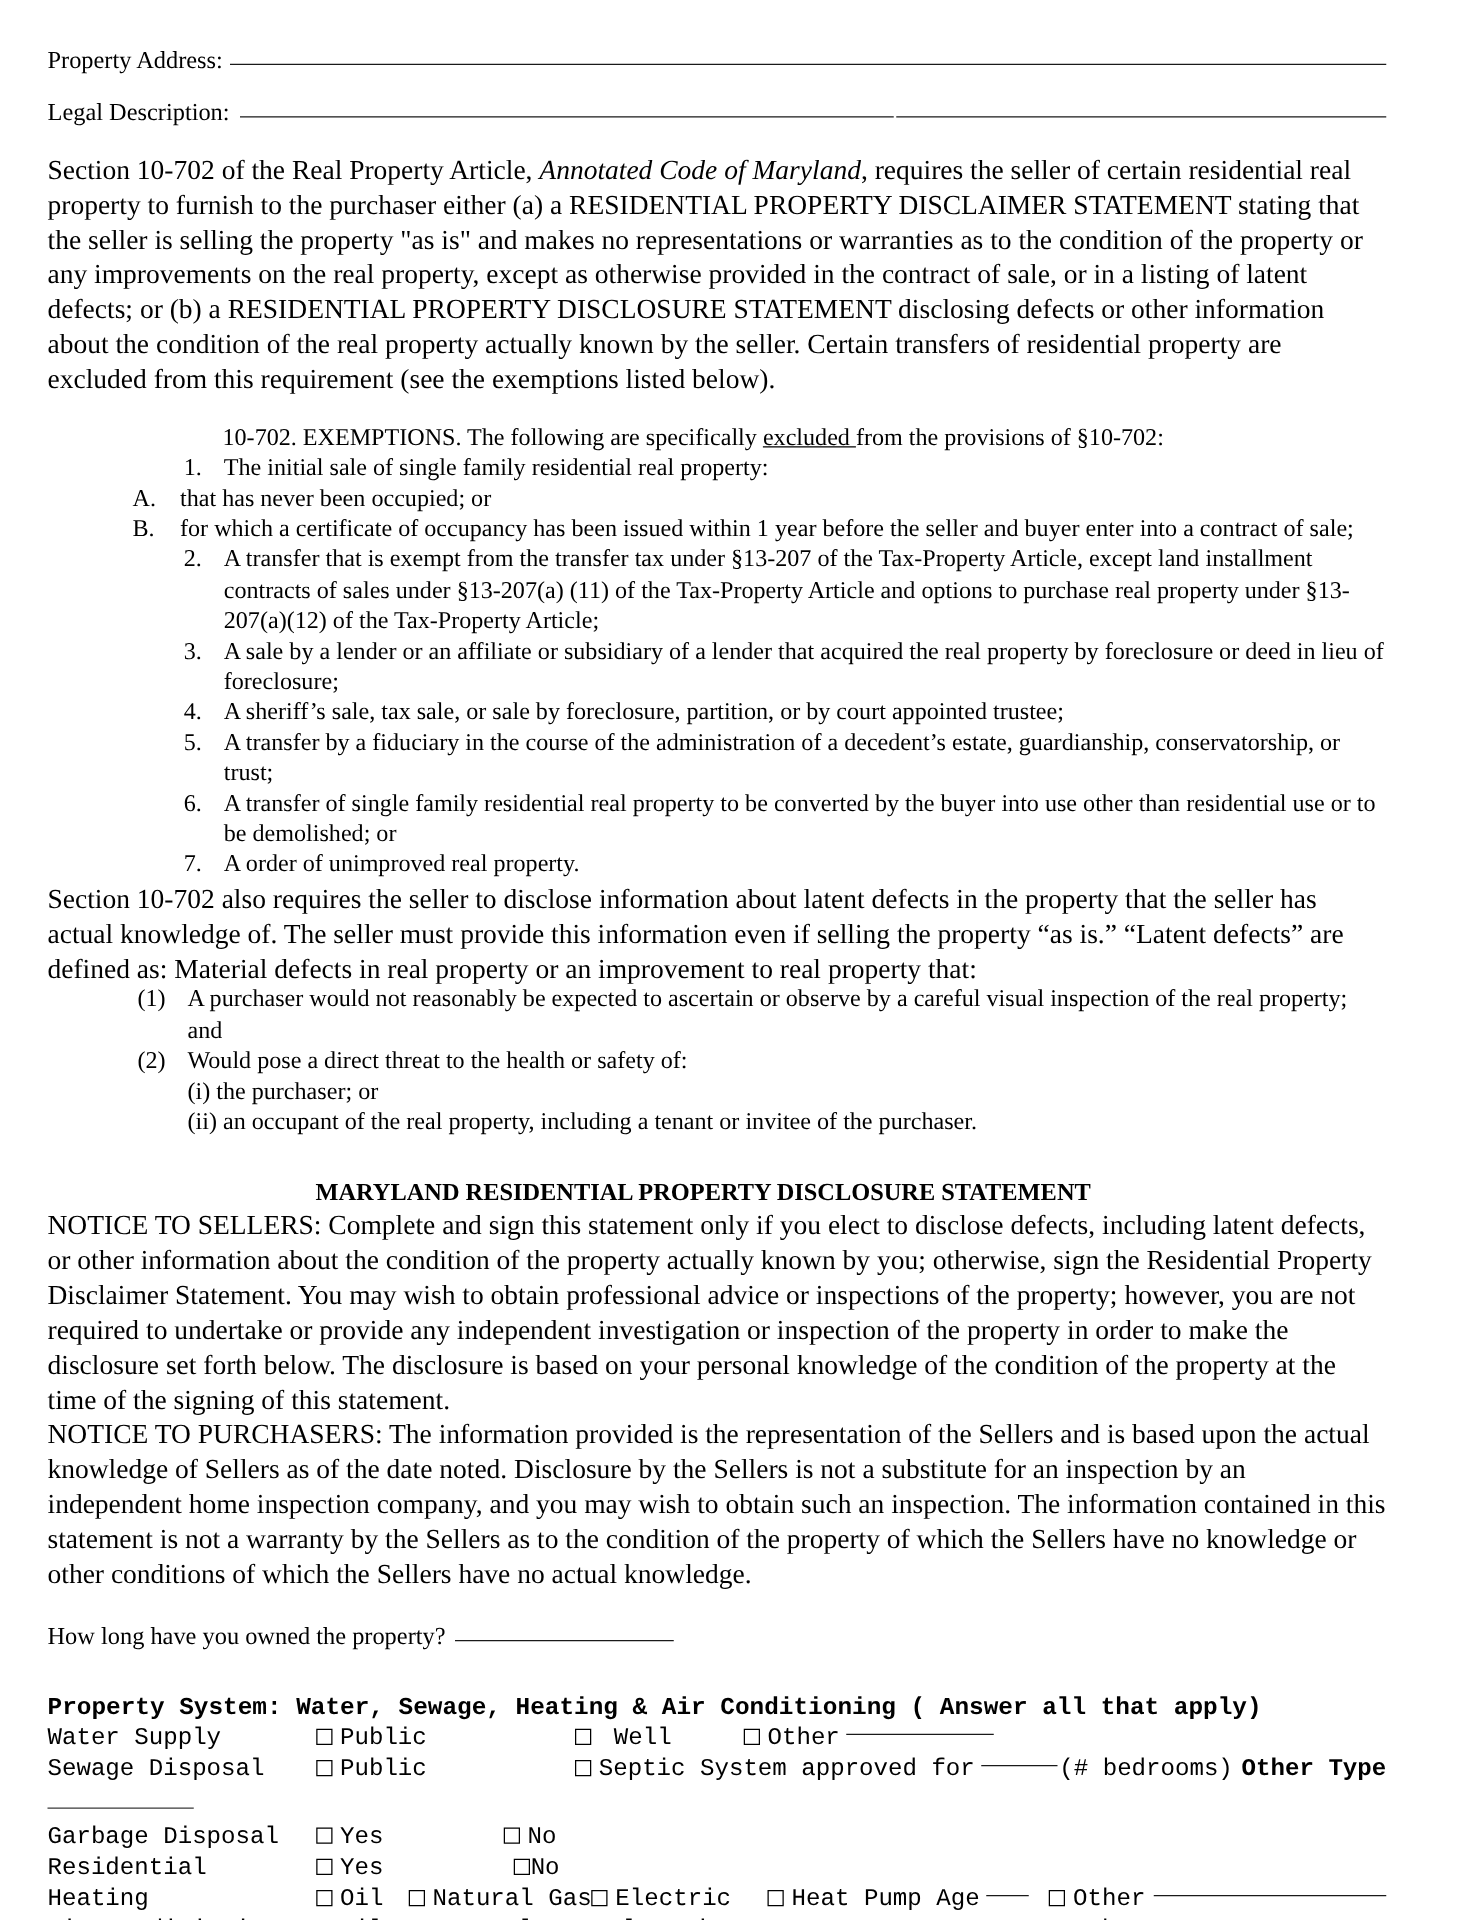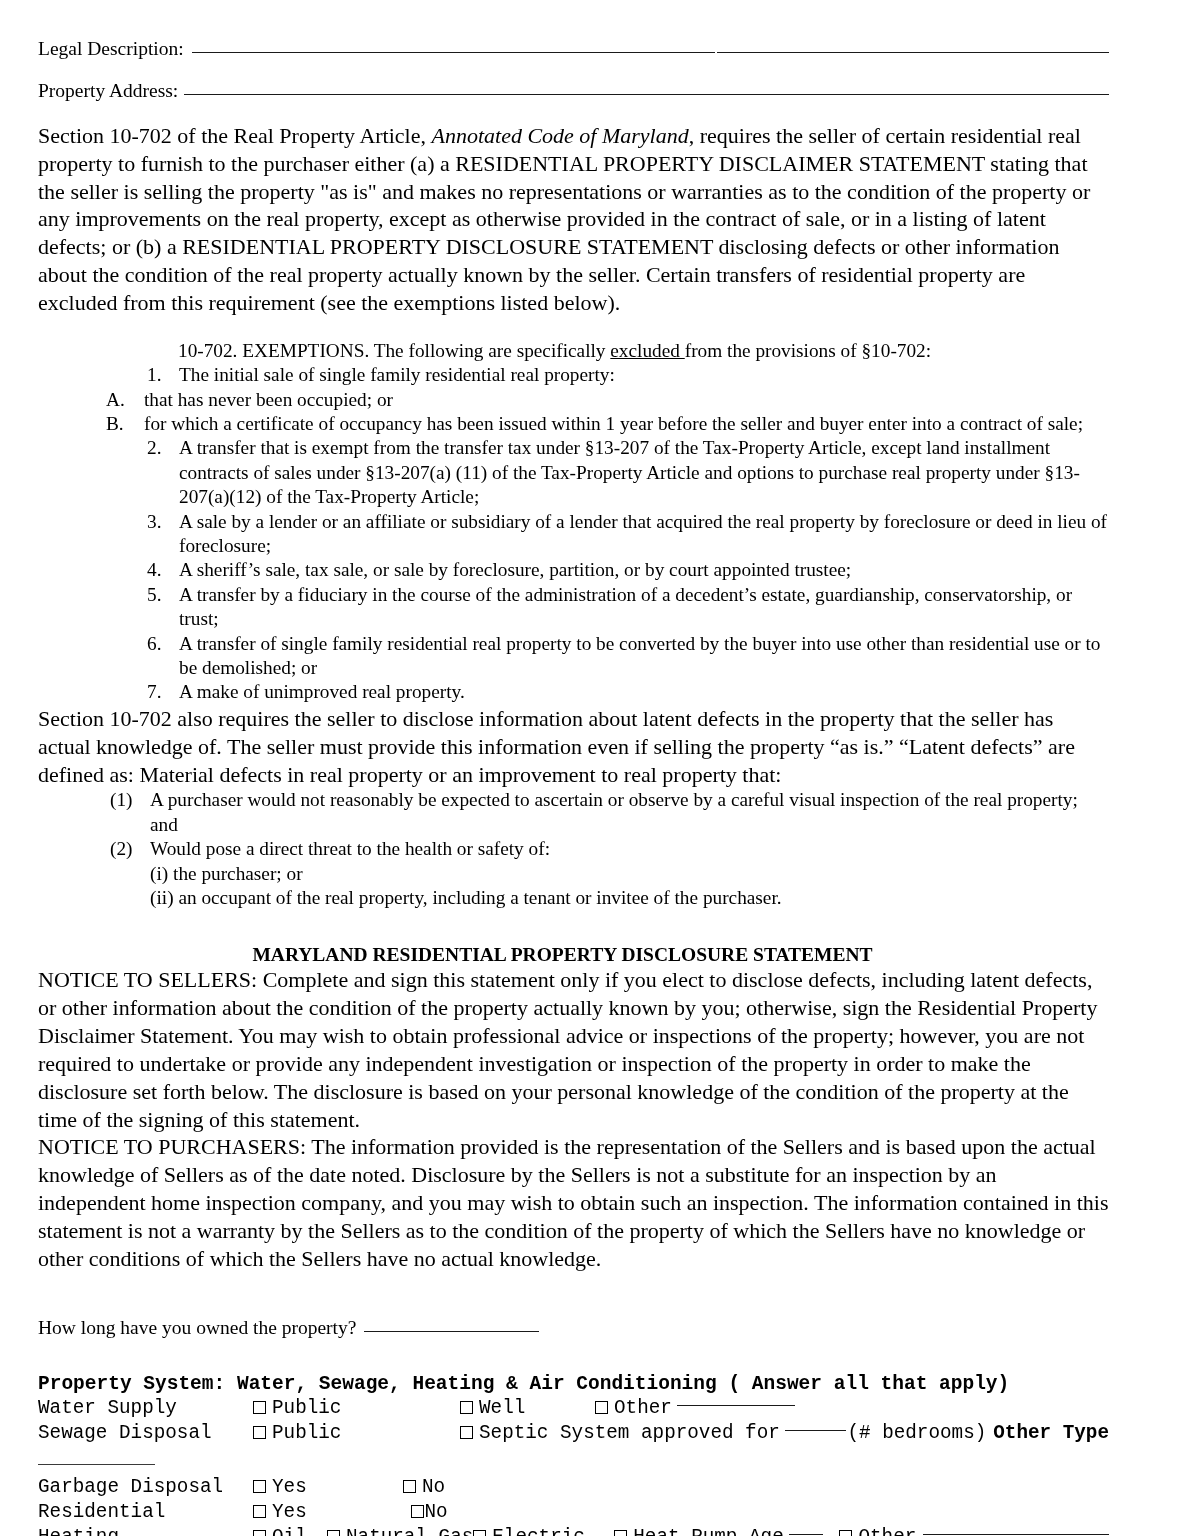--- a/index.html
+++ b/index.html
@@ -71,21 +71,21 @@
   }
 
   
   p.body {
     font-size: 22px;
     line-height: 1.265;
     margin: 0;
     text-align: left;
     hyphens: none;
   }
-  .gap-26 { margin-top: 44px; }
+  .gap-26 { margin-top: 26px; }
   .gap-34 { margin-top: 34px; }
   .ital { font-style: italic; }
   .uline { text-decoration: underline; }
 
   
   .exempt-block {
     margin-top: 22px;
     font-size: 19.3px;
     line-height: 1.265;
   }
@@ -147,21 +147,21 @@
     border: 1.6px solid #000;
     margin-right: 6px;
     position: relative;
     top: 1px;
     flex: 0 0 auto;
   }
   .opt { display: inline-flex; align-items: baseline; }
   .opt-nospace .cb { margin-right: 0.5px; }
   .w-col2 { flex: 0 0 207px; }
   .w-col2b { flex: 0 0 150px; }
-  .w-col3 { flex: 0 0 135px; }
+  .w-col3 { flex: 0 0 135px; gap: 12px; }
   .blank {
     display: inline-block;
     border-bottom: 1.5px solid #1a1a1a;
     height: 0;
     position: relative;
     top: -3px;
   }
   .b-other-water { width: 118px; margin-left: 5px; }
   .b-septic { width: 78px; margin: 0 1px 0 5px; }
   .b-age-sm { width: 38px; margin-left: 5px; }
@@ -179,30 +179,30 @@
   }
 </style>
 </head>
 <body>
 
 <div class="page">
   <div class="inner">
 
 
     <div class="field-row">
+      <span class="field-label">Property Address:</span>
+      <span class="rule rule-addr"></span>
+    </div>
+
+    <div class="field-row">
       <span class="field-label">Legal Description:</span>
       <span class="rule rule-legal-a"></span>
       <span class="rule rule-legal-b"></span>
     </div>
 
-    <div class="field-row">
-      <span class="field-label">Property Address:</span>
-      <span class="rule rule-addr"></span>
-    </div>
-
 
     <p class="body gap-26"><span>Section 10-702 of the Real Property Article, </span><span class="ital">Annotated Code of Maryland</span><span>, requires the seller of certain residential real property to furnish to the purchaser either (a) a RESIDENTIAL PROPERTY DISCLAIMER STATEMENT stating that the seller is selling the property "as is" and makes no representations or warranties as to the condition of the property or any improvements on the real property, except as otherwise provided in the contract of sale, or in a listing of latent defects;  or (b) a RESIDENTIAL PROPERTY DISCLOSURE STATEMENT disclosing defects or other information about the condition of the real property actually known by the seller.  Certain transfers of residential property are excluded from this requirement (see the exemptions listed below).</span></p>
 
     <div class="exempt-block">
       <div class="exempt-intro"><span>10-702. EXEMPTIONS. The following are specifically </span><span class="uline">excluded </span><span>from the provisions of §10-702:</span></div>
 
       <ul class="num-list">
         <li>
           <span class="marker">1.</span>
           <span class="itemtext">The initial sale of single family residential real property:</span>
@@ -234,21 +234,21 @@
         <li>
           <span class="marker">5.</span>
           <span class="itemtext">A transfer by a fiduciary in the course of the administration of a decedent’s estate, guardianship, conservatorship, or trust;</span>
         </li>
         <li>
           <span class="marker">6.</span>
           <span class="itemtext">A transfer of single family residential real  property to be converted by the buyer into use other than residential use or to be demolished; or</span>
         </li>
         <li>
           <span class="marker">7.</span>
-          <span class="itemtext">A make of unimproved real property.</span>
+          <span class="itemtext">A order of unimproved real property.</span>
         </li>
       </ul>
     </div>
 
     <p class="body gap-26">Section 10-702 also requires the seller to disclose information about latent defects in the property that the seller has actual knowledge of. The seller must provide this information even if selling the property “as is.”  “Latent defects” are defined as:  Material defects in real property or an improvement to real property that:</p>
 
     <ul class="paren-list">
       <li>
         <span class="marker">(1)</span>
         <span class="itemtext">A purchaser would not reasonably be expected to ascertain or observe by a careful visual inspection of the real property; and</span>

